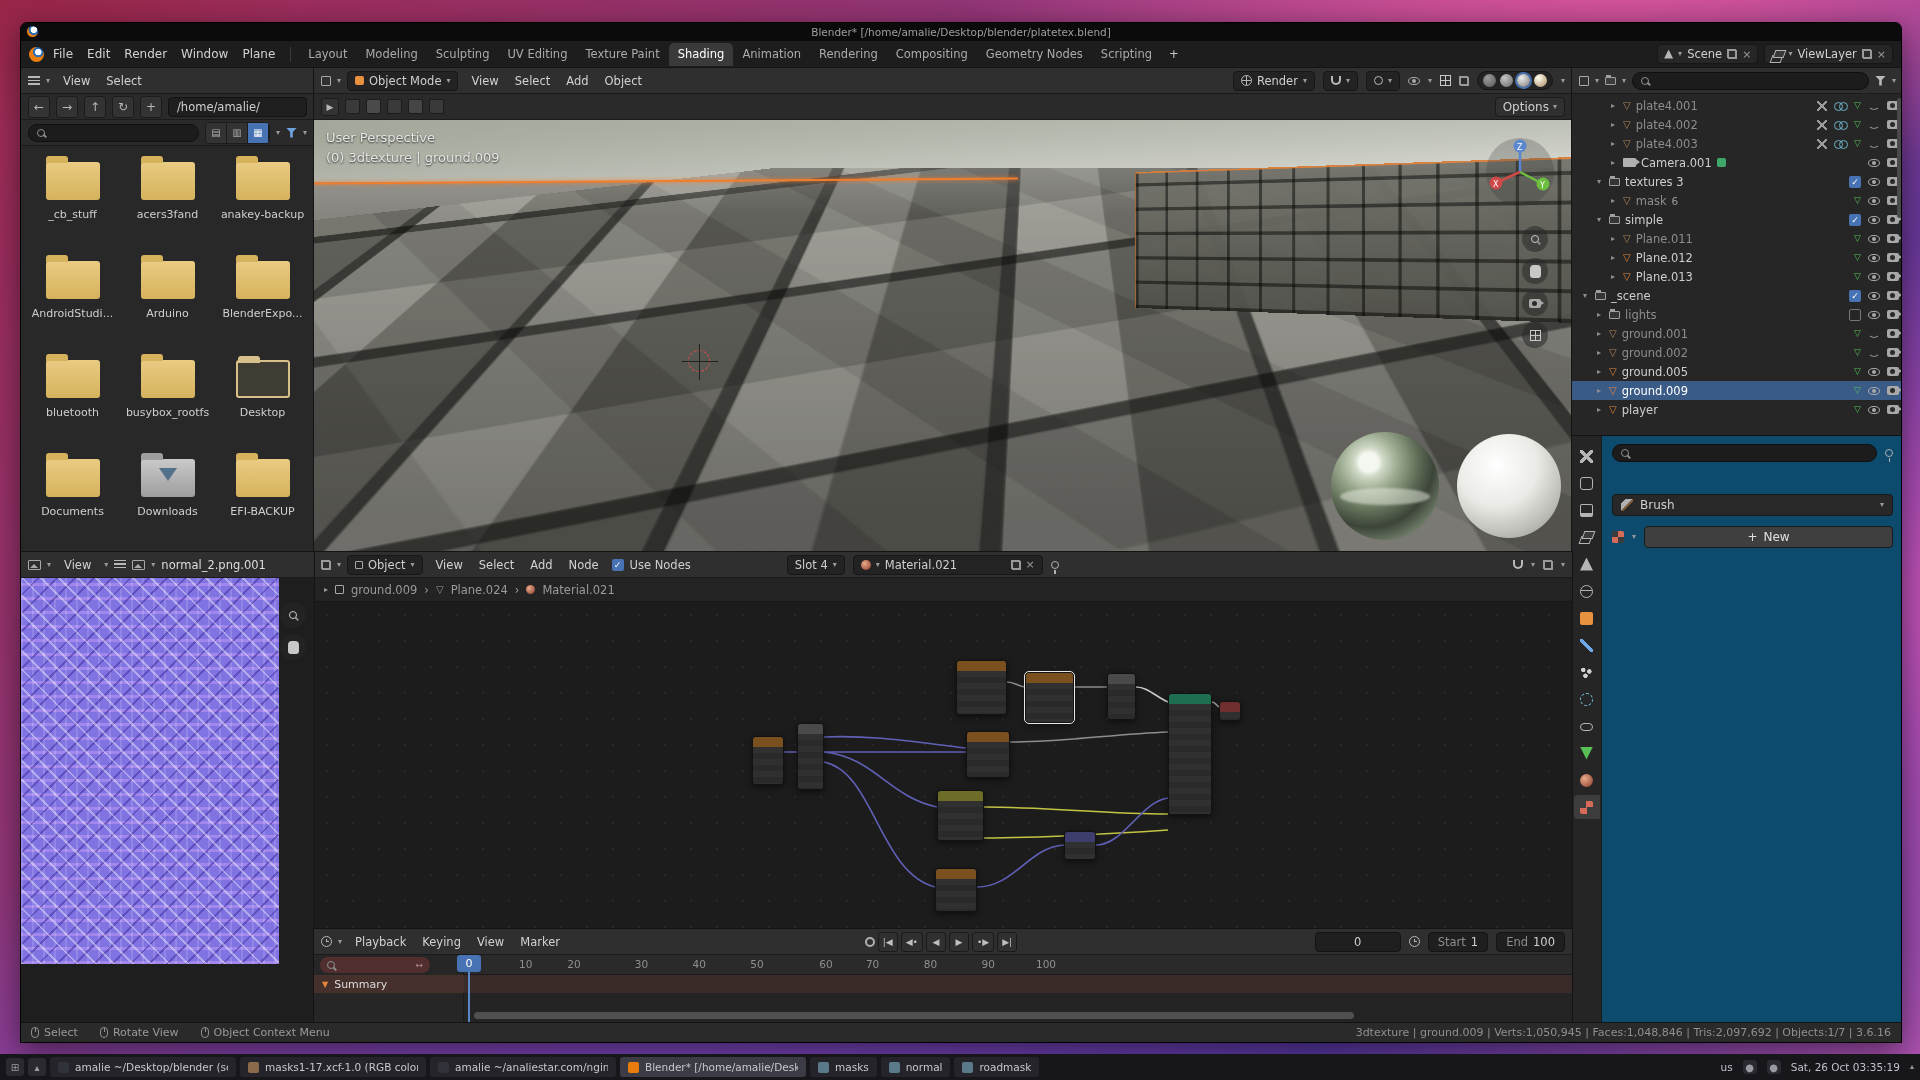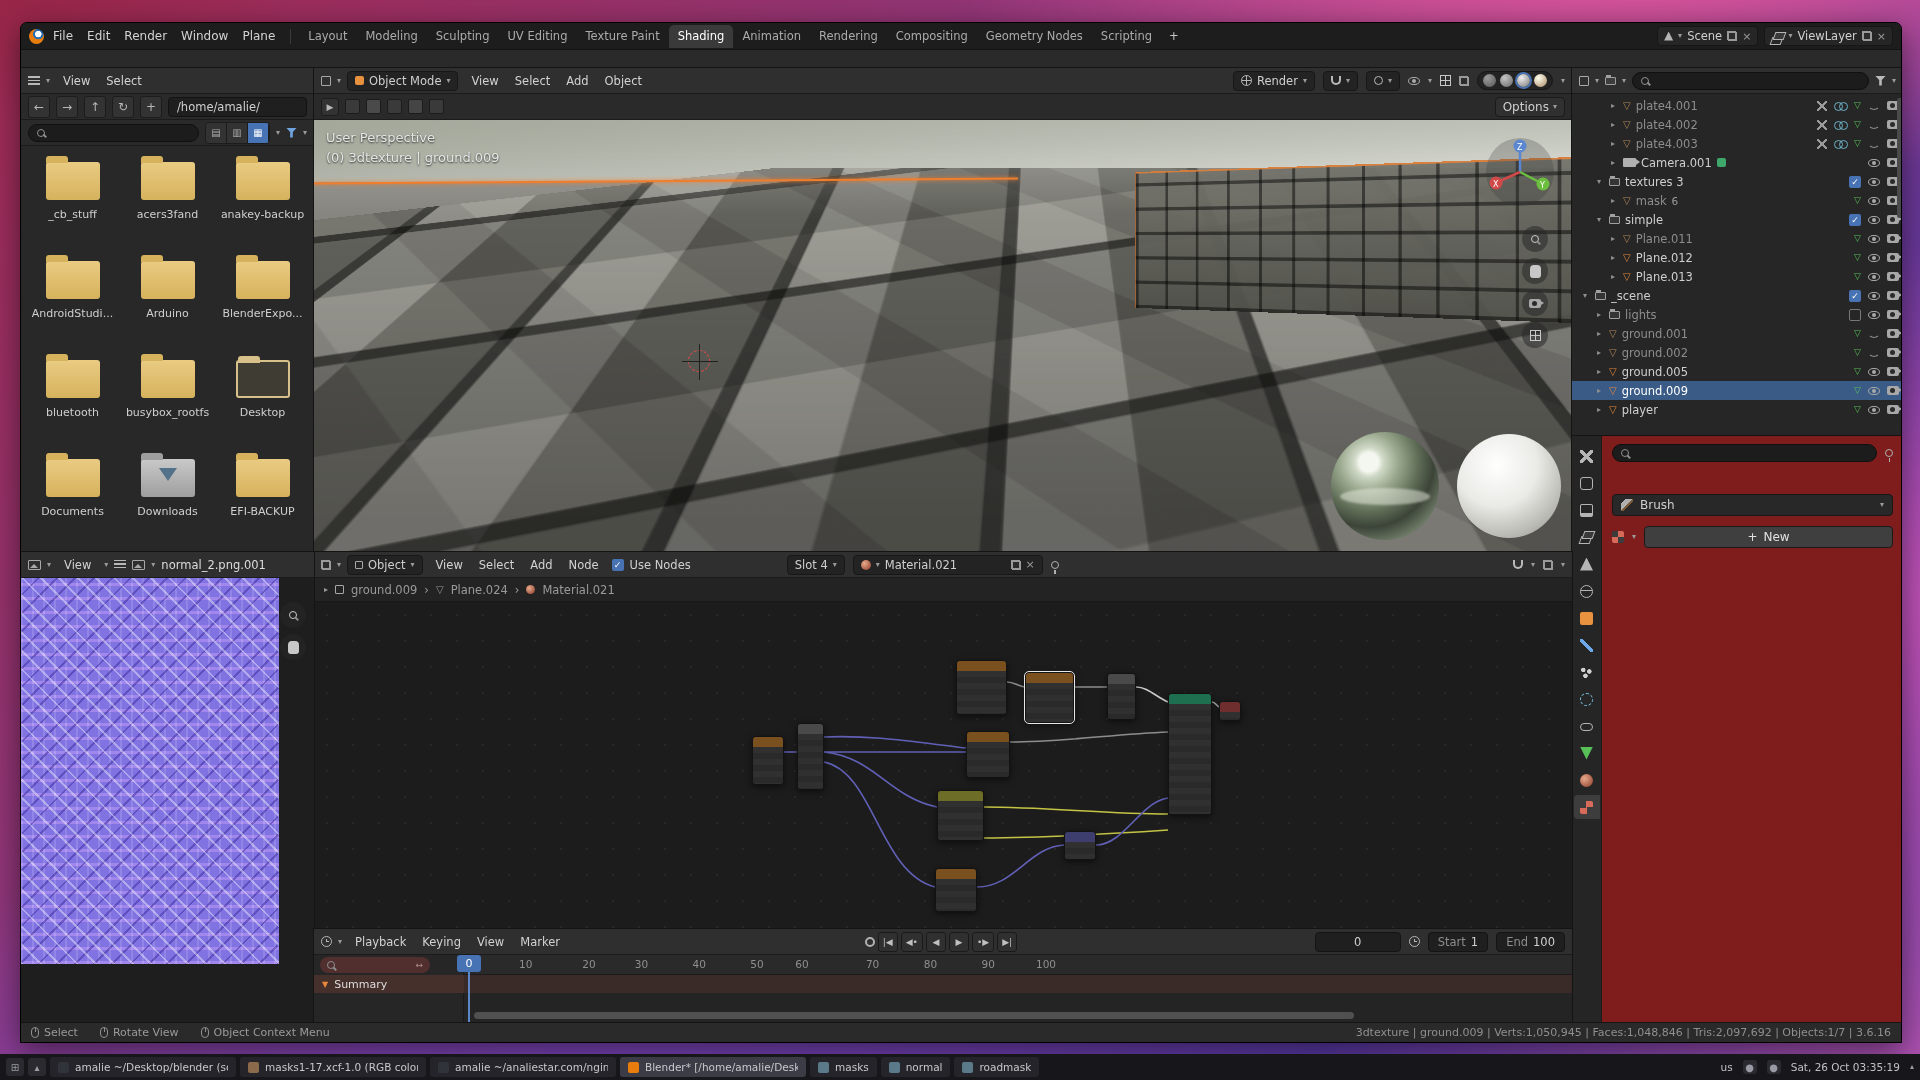--- a/index.html
+++ b/index.html
@@ -158,21 +158,21 @@
 #ol{left:1551px;top:0;width:331px;height:368px;background:#262626}
 #ol-rows{padding-top:2px}
 .olrow{height:19px;display:flex;align-items:center;gap:5px;padding-right:4px;font-size:11.5px}
 .olrow .lbl{white-space:nowrap;overflow:hidden}
 .olrow.sel{background:#3b5b87;color:#fff}
 .olrow .arrow{color:#8f8f8f;font-size:8px;width:10px;text-align:center;flex:none}
 .olrow .right{margin-left:auto;display:flex;align-items:center;gap:7px}
 .badge{color:#9a9a9a;font-size:10.5px}
 .olscroll{position:absolute;right:1px;top:30px;width:5px;height:120px;background:#4a4a4a;border-radius:3px}
 
-#pr{left:1551px;top:368px;width:331px;height:588px;background:#7f1d1d;display:flex}
+#pr{left:1551px;top:368px;width:331px;height:588px;background:#0c4a6e;display:flex}
 #pr-tabs{width:30px;background:#252525;border-right:1px solid #1b1b1b;display:flex;flex-direction:column;align-items:center;padding-top:8px;gap:3px}
 .pt{width:26px;height:24px;display:flex;align-items:center;justify-content:center;border-radius:4px 0 0 4px}
 .pt.active{background:#3d3d3d}
 .pr-body{flex:1;padding:8px 10px;display:flex;flex-direction:column;gap:10px}
 .pr-row{display:flex;align-items:center;gap:8px}
 .wideselect{flex:1;display:flex;align-items:center;gap:7px;background:#282828;border:1px solid #171717;border-radius:4px;height:22px;padding:0 8px}
 .btn-new{flex:1;display:flex;align-items:center;justify-content:center;gap:6px;background:#3f3f3f;border:1px solid #1a1a1a;border-radius:4px;height:22px;color:#e0e0e0}
 
 #se{left:293px;top:484px;width:1258px;height:377px;background:#1d1d1d}
 .crumbs{height:24px;display:flex;align-items:center;gap:7px;padding:0 10px;color:#9a9a9a;font-size:11.5px;background:#232323;border-bottom:1px solid #181818}
@@ -220,20 +220,24 @@
 .tbwin.active{background:#3c3c46}
 .tbwin .t{white-space:nowrap;overflow:hidden;font-size:10.5px;color:#c8c8cc}
 .appico{width:11px;height:11px;border-radius:2px;flex:none}
 .tb-right{margin-left:auto;display:flex;align-items:center;gap:10px;color:#c0c0c8;font-size:10.5px}
 </style>
 </head>
 <body>
 
 <div id="blender-window">
 
+  <div class="titlebar">
+    <span class="blogo" style="width:11px;height:11px"></span>
+    <span>Blender* [/home/amalie/Desktop/blender/platetex.blend]</span>
+  </div>
 
   <div class="menubar">
     <span class="blogo"></span>
     <nav id="top-menus" style="display:flex">
         <span class="menu-item">File</span>
         <span class="menu-item">Edit</span>
         <span class="menu-item">Render</span>
         <span class="menu-item">Window</span>
         <span class="menu-item">Plane</span>
       </nav>
@@ -886,25 +890,25 @@
             <span class="muted">End</span>
             <span>100</span>
           </div>
         </div>
       </div>
       <div class="tl-body">
         <div class="band"></div>
         <div class="ruler">
           <div id="tl-ticks">
               <span class="tick" style="left: 61.8px;">10</span>
-              <span class="tick" style="left: 125px;">20</span>
+              <span class="tick" style="left: 110px;">20</span>
               <span class="tick" style="left: 177.4px;">30</span>
               <span class="tick" style="left: 235.2px;">40</span>
               <span class="tick" style="left: 293px;">50</span>
-              <span class="tick" style="left: 338px; text-align: center;">60</span>
+              <span class="tick" style="left: 362px; text-align: center;">60</span>
               <span class="tick" style="left: 408.6px;">70</span>
               <span class="tick" style="left: 466.4px;">80</span>
               <span class="tick" style="left: 524.2px;">90</span>
               <span class="tick" style="left: 582px;">100</span>
             </div>
         </div>
         <div class="tl-left">
           <div class="tl-search">
             <span class="ico-search"></span>
             <span style="margin-left:auto;color:#b08a8a;font-size:9px">↔</span>

